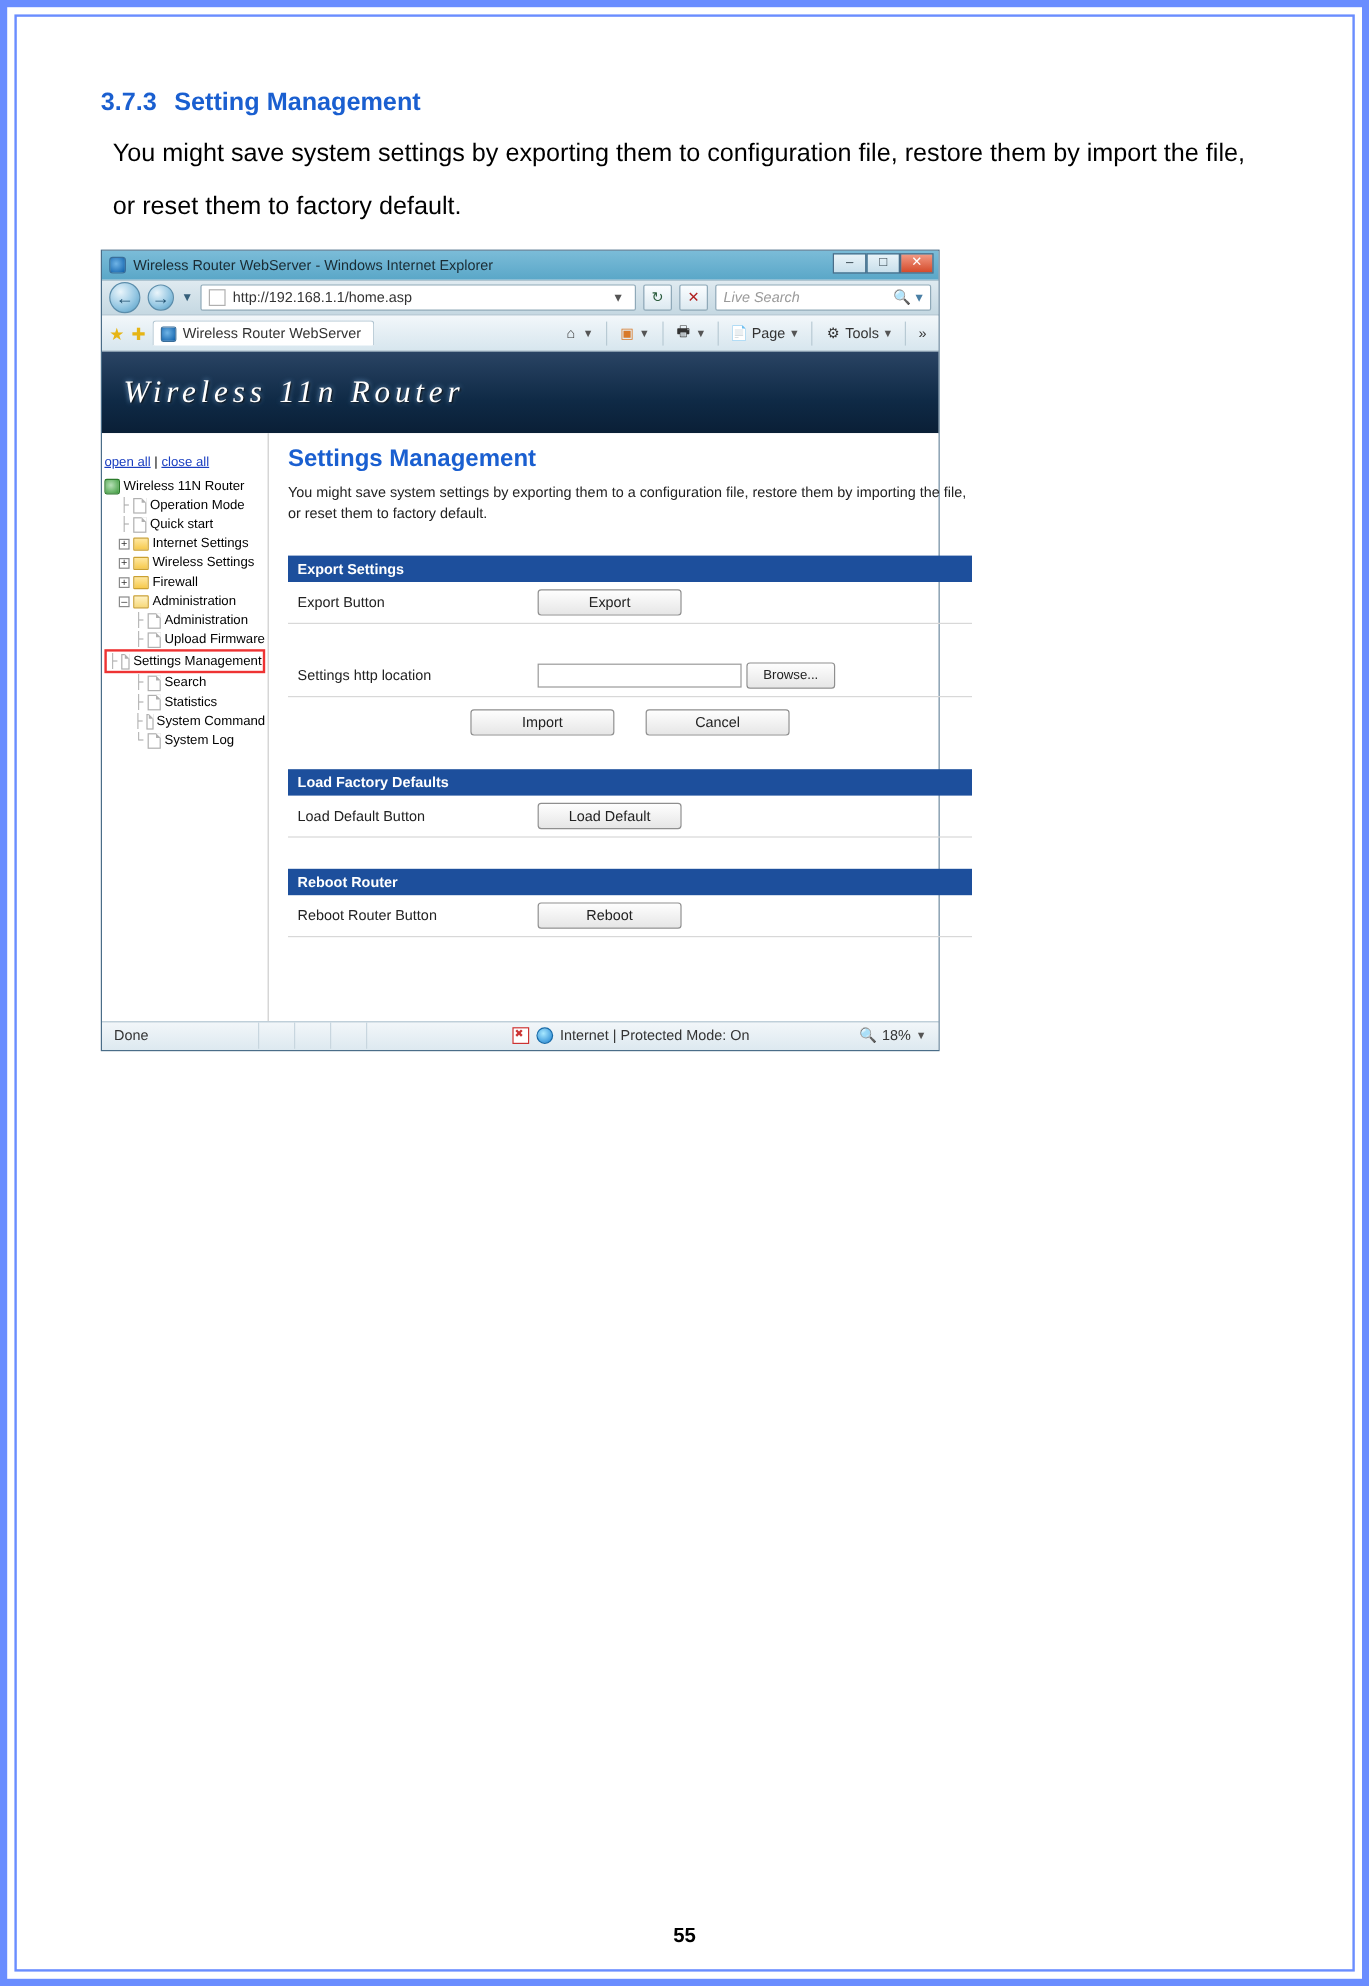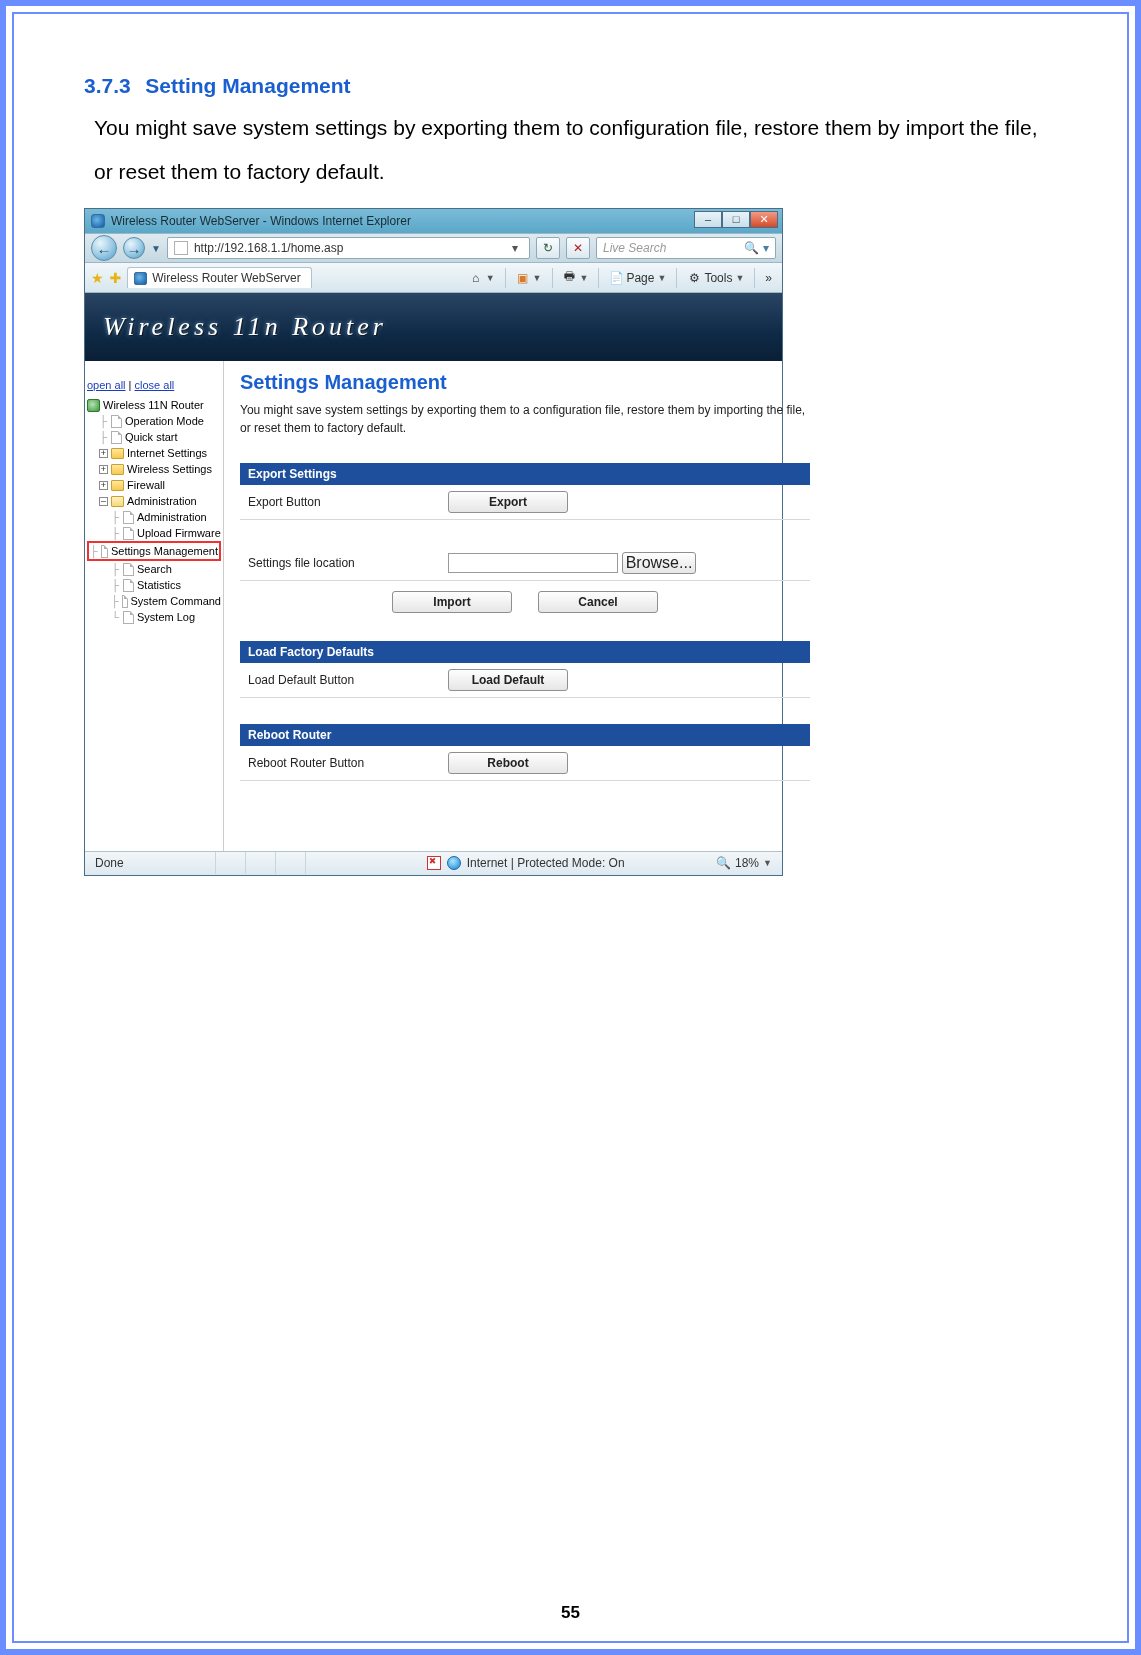--- a/index.html
+++ b/index.html
@@ -202,30 +202,29 @@
     border-bottom:1px solid #d8d8d8;
     padding:6px 8px;font-size:12px;color:#222;
   }
   .panel-row .label{width:200px;}
   .wbtn{
     min-width:120px;height:22px;
     background:linear-gradient(#fefefe,#e6e6e6);
     border:1px solid #8f8f8f;border-radius:3px;
     font-size:12px;color:#222;text-align:center;line-height:20px;
     display:inline-block;
-    font-weight:bold;
   }
   .txtin{
     width:170px;height:20px;border:1px solid #9a9a9a;background:#fff;
   }
   .brwse{
     min-width:74px;height:22px;margin-left:4px;
     background:linear-gradient(#fefefe,#e6e6e6);
     border:1px solid #8f8f8f;border-radius:3px;
-    font-size:16px;line-height:20px;text-align:center;display:inline-block;
+    font-size:11px;line-height:20px;text-align:center;display:inline-block;
   }
   .btn-row{display:flex;justify-content:center;gap:26px;padding:10px 0 2px 0;}
 
   
   .ss-status{
     height:24px;background:linear-gradient(#f2f6f9,#dde9f0);
     border-top:1px solid #b0c4d0;
     display:flex;align-items:center;font-size:12px;color:#333;
     justify-content:space-between;padding:0 10px;
   }
@@ -419,21 +418,21 @@
         <div class="panel">
           <div class="panel-head">Export Settings</div>
           <div class="panel-row">
             <div class="label">Export Button</div>
             <div class="wbtn">Export</div>
           </div>
         </div>
 
         <div class="panel">
           <div class="panel-row">
-            <div class="label">Settings file location</div>
+            <div class="label">Settings http location</div>
             <input class="txtin" type="text" style="">
             <div class="brwse">Browse...</div>
           </div>
           <div class="btn-row">
             <div class="wbtn">Import</div>
             <div class="wbtn">Cancel</div>
           </div>
         </div>
 
         <div class="panel">

